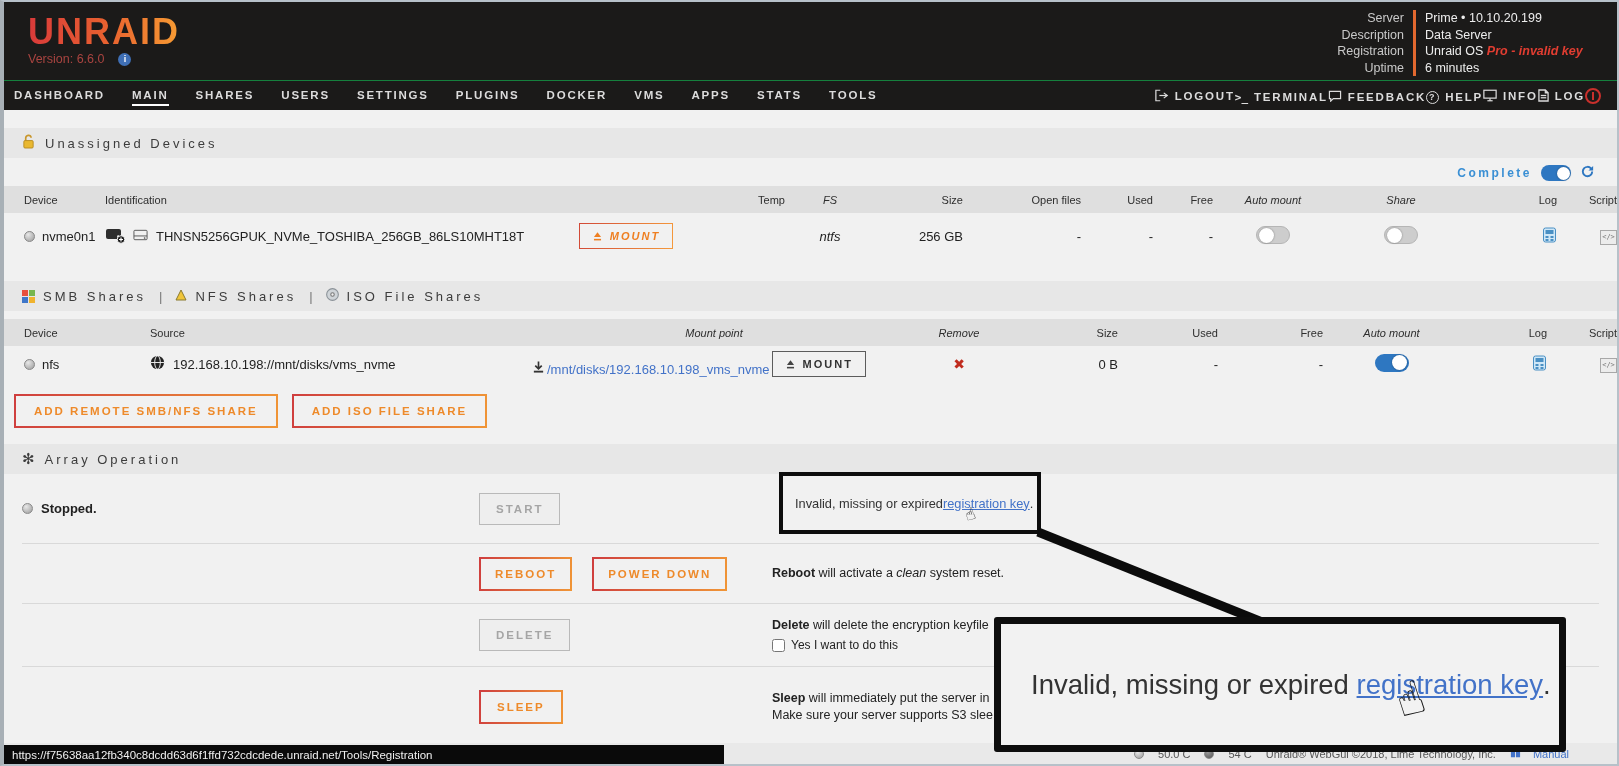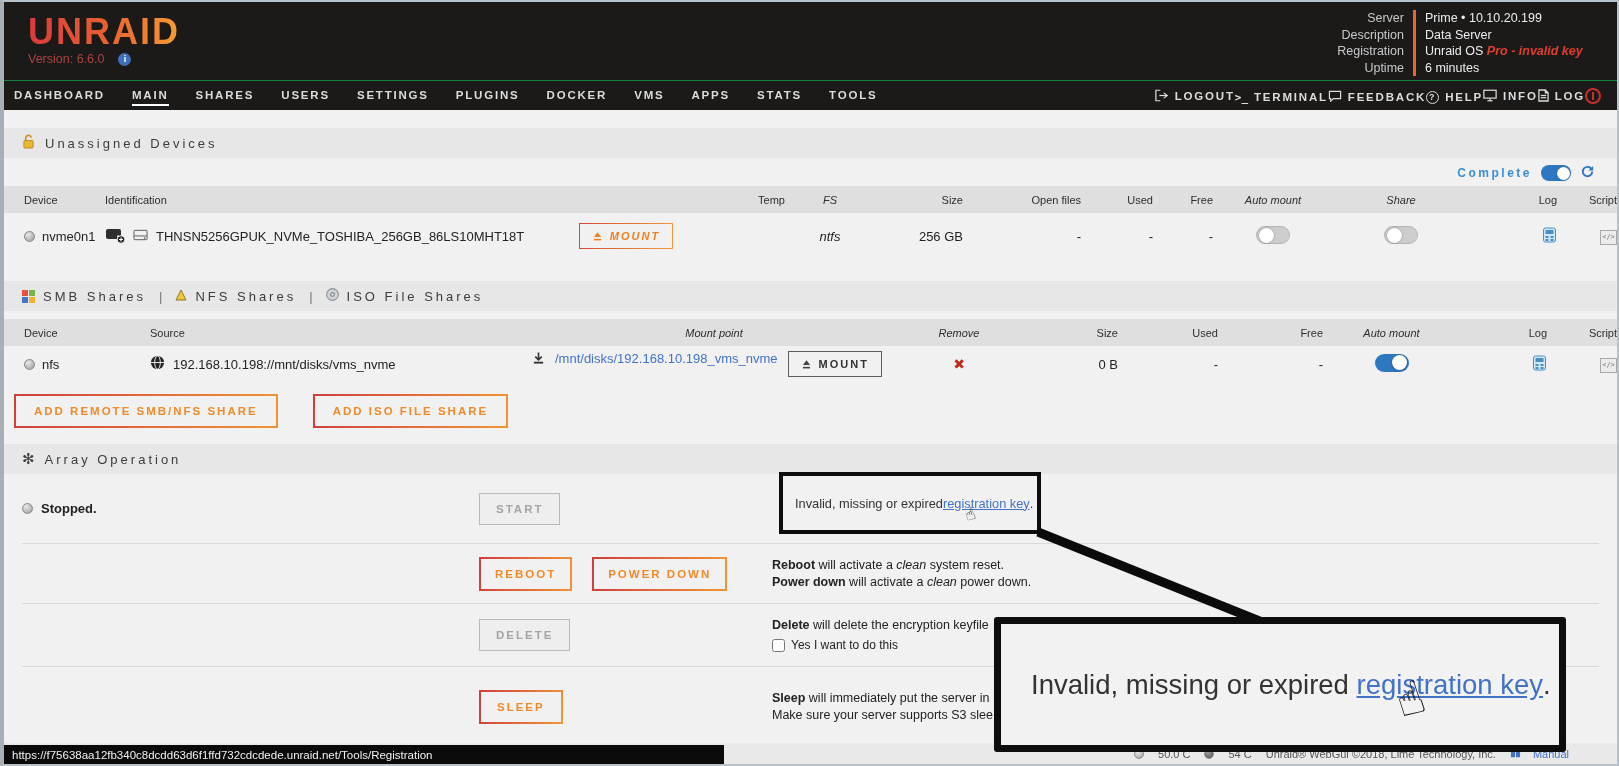--- a/index.html
+++ b/index.html
@@ -61,33 +61,33 @@
   th.al:first-child, td.al:first-child { padding-left:20px; }
   .devcell { display:flex; align-items:center; gap:7px; }
   .ball { width:11px; height:11px; border-radius:50%; background:radial-gradient(circle at 35% 30%,#e8e8e8,#9a9a9a); border:1px solid #8a8a8a; flex:none; }
   .identcell { display:flex; align-items:center; gap:8px; }
   .btn { display:inline-block; background:transparent; cursor:pointer; font-weight:bold; letter-spacing:2px; text-align:center; }
   .btn-mount-orange { border:1px solid; border-image:linear-gradient(100deg,#d14836,#f59a3c) 1; color:#ee7f22;
     font-size:11px; padding:6px 12px; display:inline-flex; align-items:center; gap:7px; }
   .btn-mount-dark { border:1px solid #5c5c5c; color:#333; font-size:11px; padding:6px 12px; display:inline-flex; align-items:center; gap:7px; }
   .remove-x { color:#c02b1e; font-size:14px; font-weight:bold; cursor:pointer; }
   .link { color:#4272c8; text-decoration:none; cursor:pointer; }
-  .mountptcell { display:flex; align-items:flex-start; gap:10px; justify-content:flex-start; padding-left:2px; }
+  .mountptcell { display:flex; align-items:flex-end; gap:2px; justify-content:flex-start; padding-left:2px; }
   .logicon, .scripticon { display:inline-block; cursor:pointer; }
   .scripticon { width:17px; height:15px; background:#ececec; border:1px solid #a8a8a8; color:#777;
     font-size:7px; line-height:13px; text-align:center; font-family:"DejaVu Sans Mono",monospace; }
   
   .shares-tabs { display:flex; align-items:center; gap:13px; }
   .share-tab { display:flex; align-items:center; gap:8px; cursor:pointer; letter-spacing:3px; }
   .tab-sep { color:#777; letter-spacing:0; }
   .winlogo { width:13px; height:13px; display:grid; grid-template-columns:1fr 1fr; grid-template-rows:1fr 1fr; gap:1px; }
   .winlogo i { display:block; } .winlogo i:nth-child(1){background:#e8513e;} .winlogo i:nth-child(2){background:#77b64e;}
   .winlogo i:nth-child(3){background:#3f77c9;} .winlogo i:nth-child(4){background:#f0b32f;}
   
-  .addbtn-row { display:flex; gap:35px; padding-left:10px; }
+  .addbtn-row { display:flex; gap:14px; padding-left:10px; }
   .btn-outline-orange { border:2px solid; border-image:linear-gradient(100deg,#cf3e3e,#f09536) 1; color:#ee8a2a;
     font-size:11.5px; padding:9px 18px; }
   .btn-disabled { border:1px solid #b9b9b9; color:#a5a5a5; font-size:11.5px; padding:9px 16px; background:#eee; }
   
   .array-row { display:flex; align-items:center; min-height:60px; margin:0 18px; border-bottom:1px solid #d9d9d9; }
   .array-row:last-child { border-bottom:none; }
   .ar-left { width:457px; display:flex; align-items:center; gap:8px; font-weight:bold; font-size:13px; color:#222; }
   .ar-btns { display:flex; gap:20px; align-items:center; }
   .ar-desc { margin-left:auto; width:835px; font-size:12.5px; color:#222; line-height:17px; padding-left:8px; }
   .chk-row { display:flex; align-items:center; gap:6px; font-size:12px; margin-top:3px; }
@@ -433,21 +433,20 @@
 </div>
 
 <div class="array-row">
   <div class="ar-left"></div>
   <div class="ar-btns">
     <span class="btn btn-outline-orange" style="padding:9px 14px;">REBOOT</span>
     <span class="btn btn-outline-orange" style="padding:9px 14px;">POWER DOWN</span>
   </div>
   <div class="ar-desc">
     <div><b>Reboot</b><span> will activate a </span><i>clean</i><span> system reset.</span></div>
-    <div><b>Power down</b><span> will activate a </span><i>clean</i><span> power down.</span></div>
   </div>
 </div>
 
 <div class="array-row" style="min-height:63px;">
   <div class="ar-left"></div>
   <div class="ar-btns">
     <span class="btn btn-disabled">DELETE</span>
   </div>
   <div class="ar-desc">
     <div><b>Delete</b><span> will delete the encryption keyfile</span></div>

